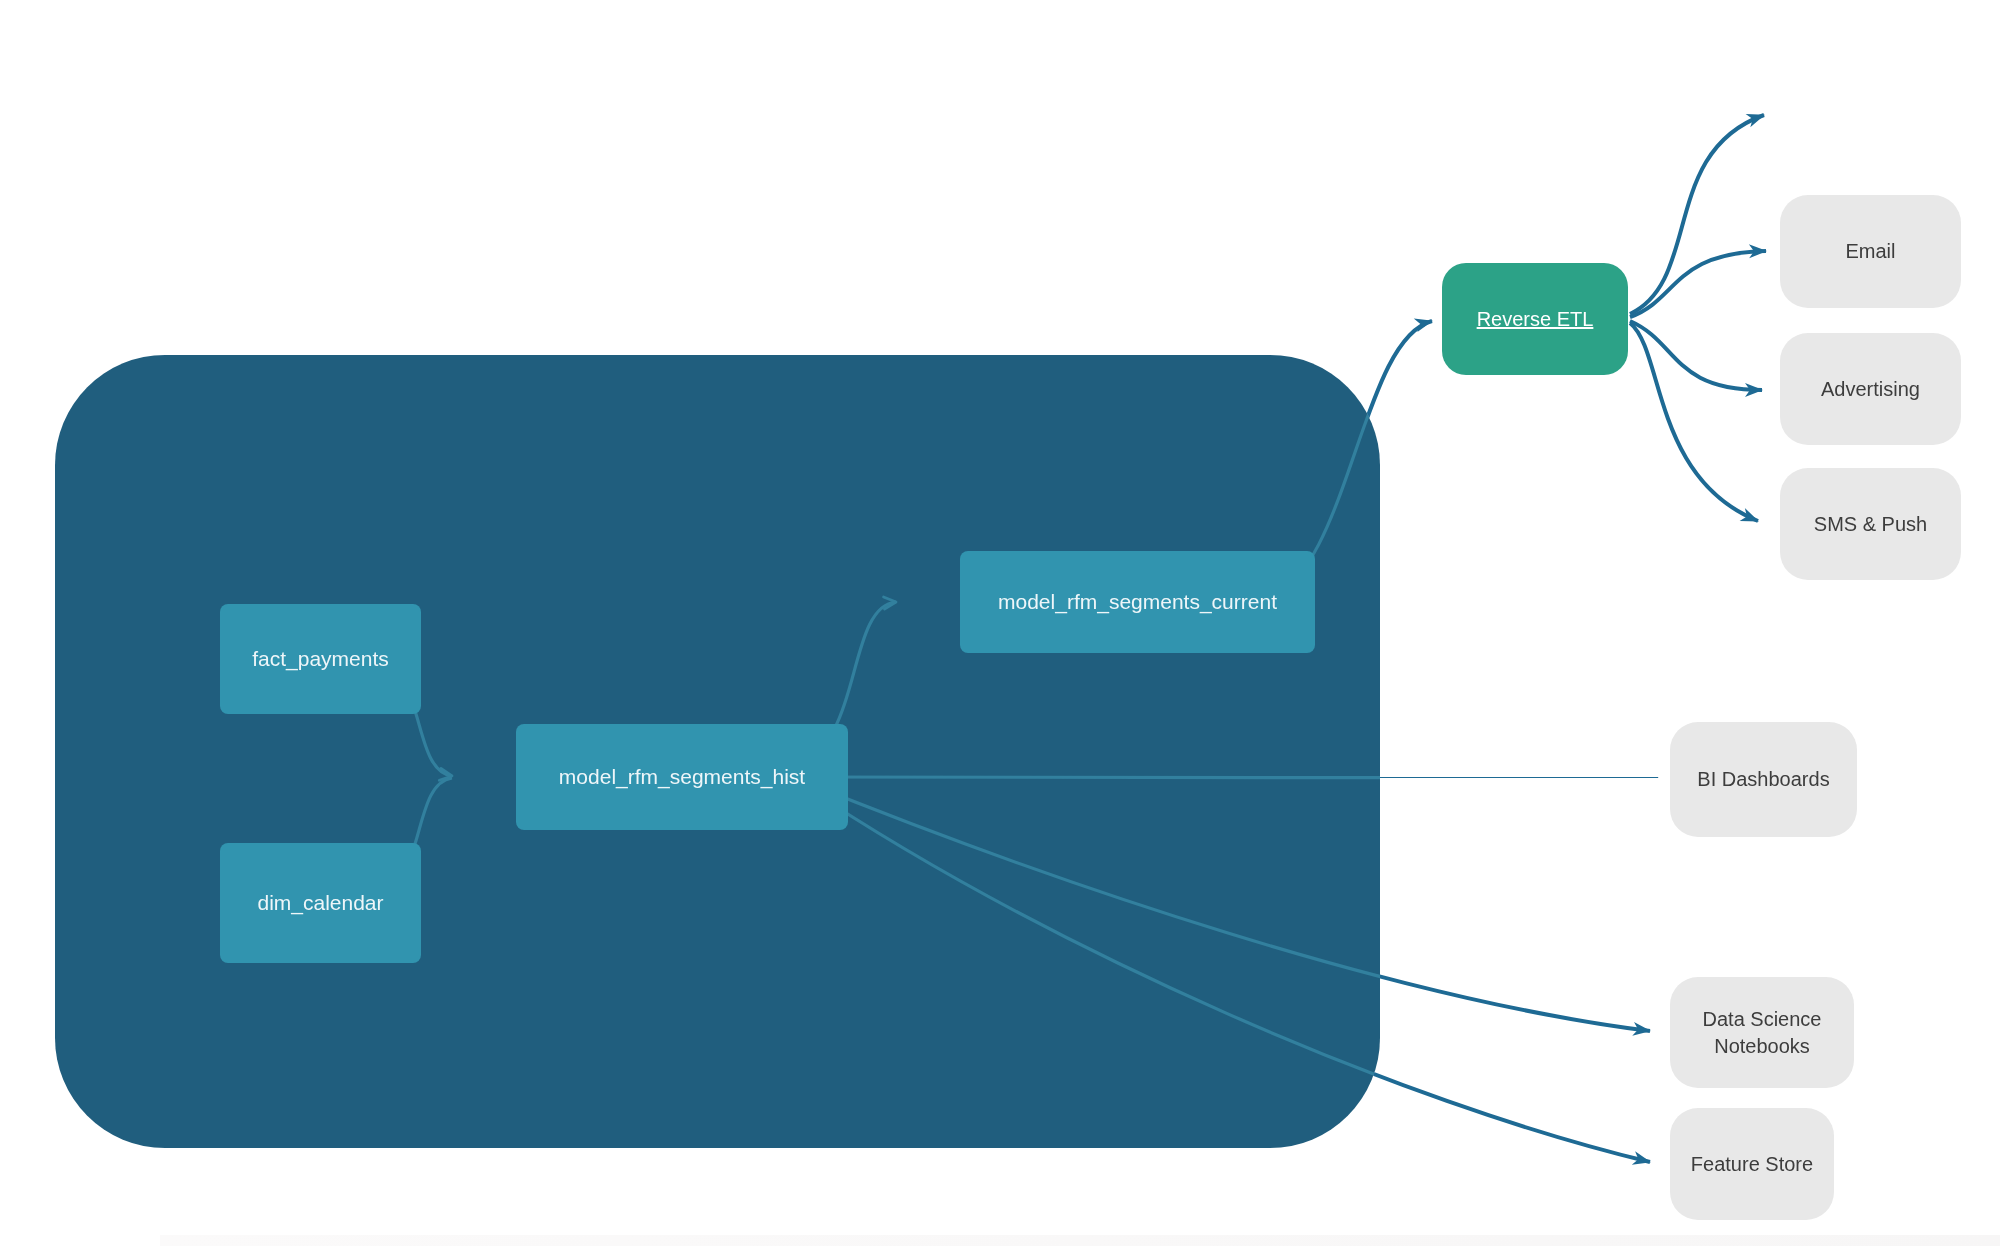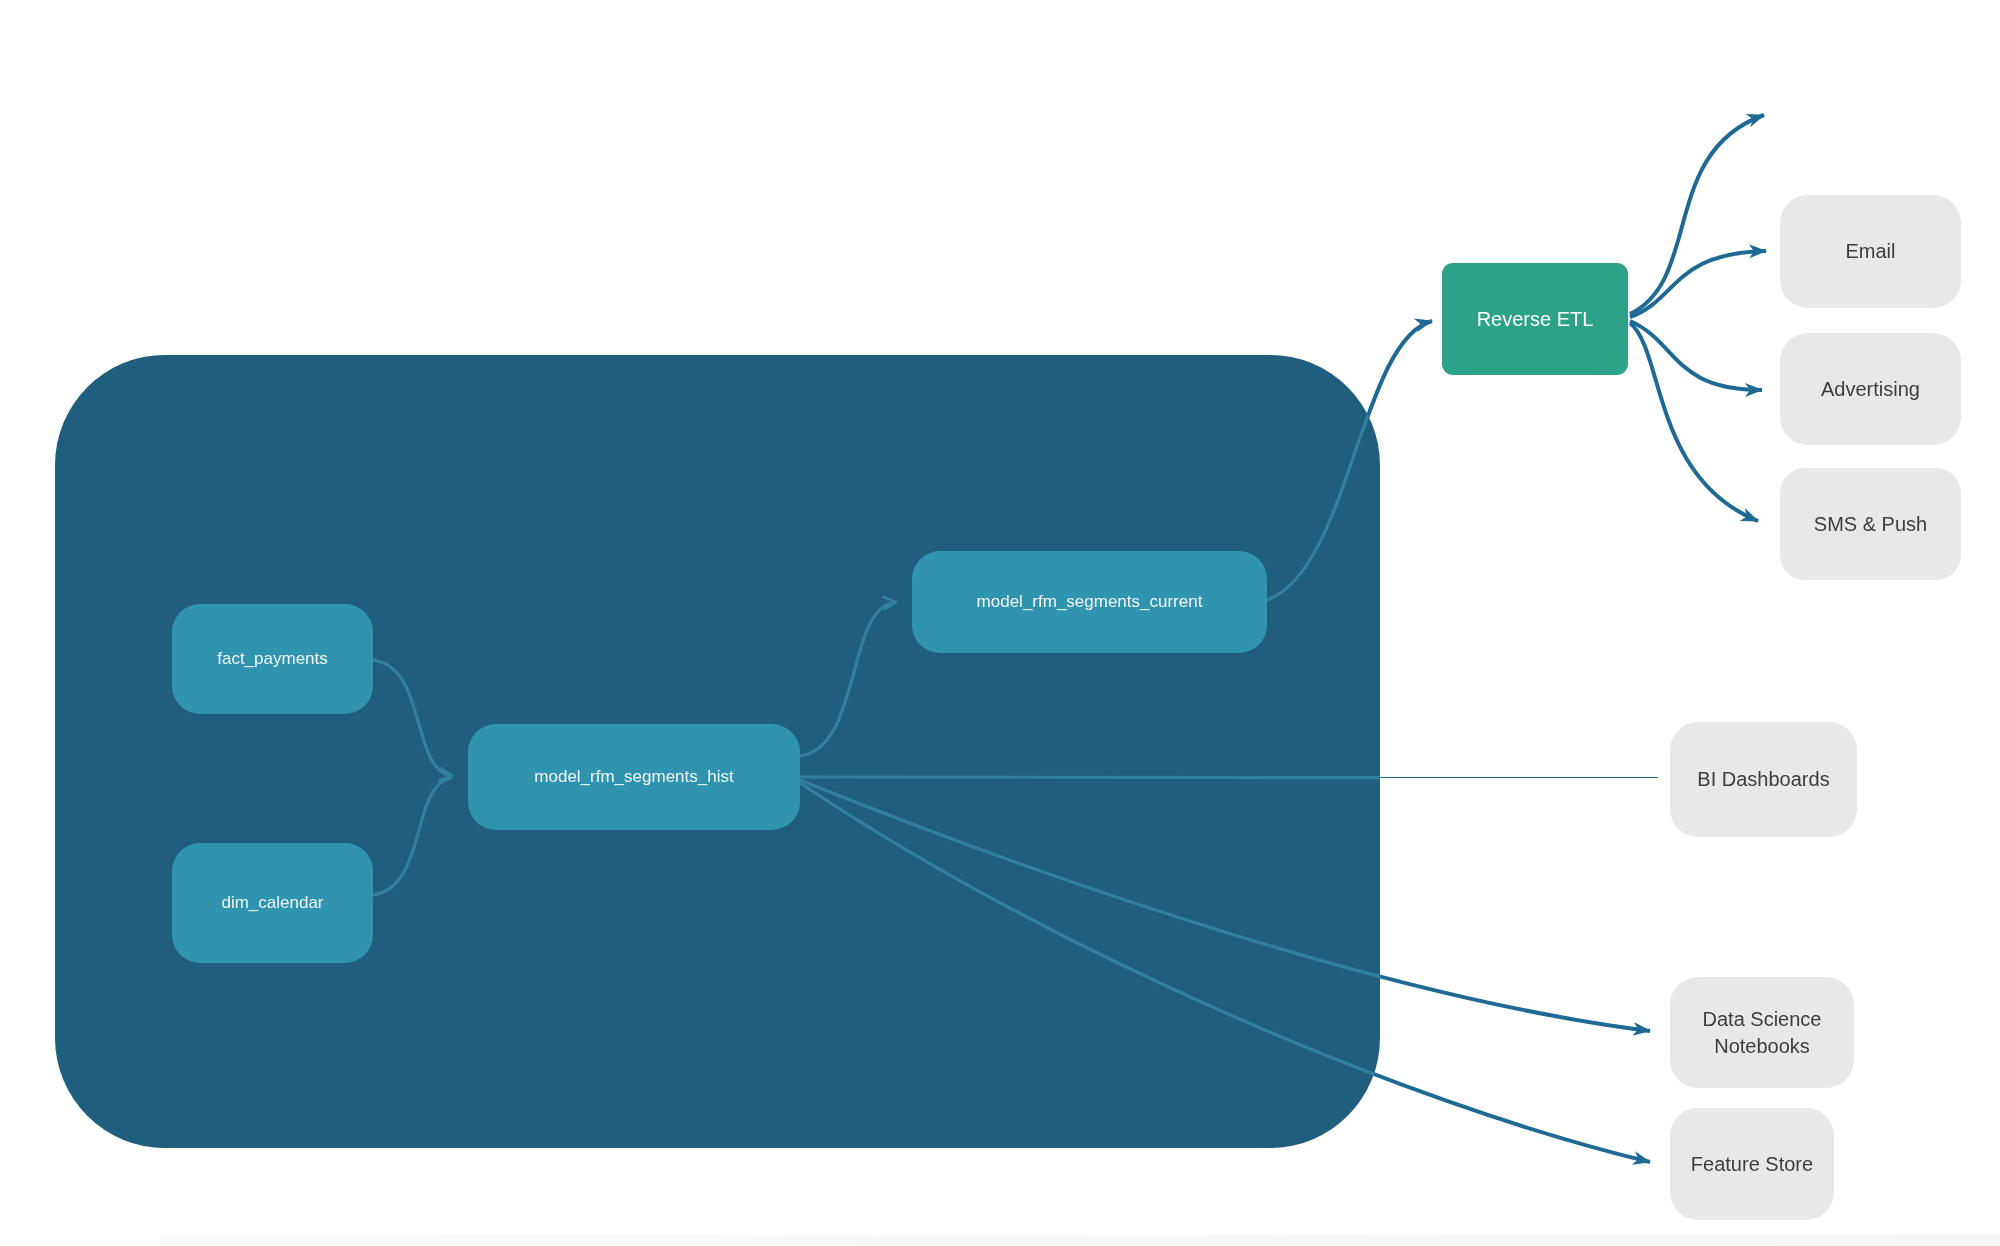--- a/index.html
+++ b/index.html
@@ -20,25 +20,25 @@
   .edge-out{stroke:var(--edge-outer,#1e6a94);stroke-width:4px;}
   .arrow-dark{fill:var(--edge-outer,#1e6a94);}
   .arrow-light{fill:none;stroke:var(--edge-inner,#32809e);stroke-width:2.8px;stroke-linecap:round;stroke-linejoin:round;}
   
   .node{
     position:absolute;display:flex;align-items:center;justify-content:center;
     text-align:center;box-sizing:border-box;line-height:1.35;
   }
   .node-teal{
     background:var(--model-node-bg,#3194af);color:var(--model-node-text,#eef6f9);
-    border-radius:28px;font-size:17px;
+    border-radius:8px;font-size:21px;margin-left:48px;
   }
   .node-green{
     background:var(--reverse-etl-bg,#2ca287);color:var(--reverse-etl-text,#fff);
-    border-radius:11px;font-size:20px;
+    border-radius:24px;font-size:20px;text-decoration:underline;
   }
   .node-gray{
     background:var(--destination-bg,#e8e8e8);color:var(--destination-text,#3d3d3d);
     border-radius:28px;font-size:20px;padding:0 16px;
   }
   
   .dbt-logo{position:absolute;left:125px;top:256px;display:flex;align-items:center;gap:16px;}
   .dbt-logo svg{width:90px;height:88px;display:block;}
   .dbt-wordmark{
     font-size:94px;font-weight:bold;letter-spacing:-3px;
@@ -96,19 +96,19 @@
 
   <div class="node node-teal" style="left:172px;top:604px;width:201px;height:110px;">fact_payments</div>
   <div class="node node-teal" style="left:172px;top:843px;width:201px;height:120px;">dim_calendar</div>
   <div class="node node-teal" style="left:468px;top:724px;width:332px;height:106px;">model_rfm_segments_hist</div>
   <div class="node node-teal" style="left:912px;top:551px;width:355px;height:102px;">model_rfm_segments_current</div>
 
   <div class="node node-green" style="left:1442px;top:263px;width:186px;height:112px;">Reverse ETL</div>
 
   <div class="node node-gray" style="left:1780px;top:195px;width:181px;height:113px;text-align:right;">Email</div>
   <div class="node node-gray" style="left:1780px;top:333px;width:181px;height:112px;">Advertising</div>
-  <div class="node node-gray" style="left:1780px;top:468px;width:181px;height:112px;border-radius:25px;">SMS &amp; Push</div>
+  <div class="node node-gray" style="left:1780px;top:468px;width:181px;height:112px;">SMS &amp; Push</div>
   <div class="node node-gray" style="left:1670px;top:722px;width:187px;height:115px;">BI Dashboards</div>
   <div class="node node-gray" style="left:1670px;top:977px;width:184px;height:111px;">Data Science Notebooks</div>
   <div class="node node-gray" style="left:1670px;top:1108px;width:164px;height:112px;">Feature Store</div>
 
   <div class="bottom-strip"></div>
 </div>
 
 </body></html>

